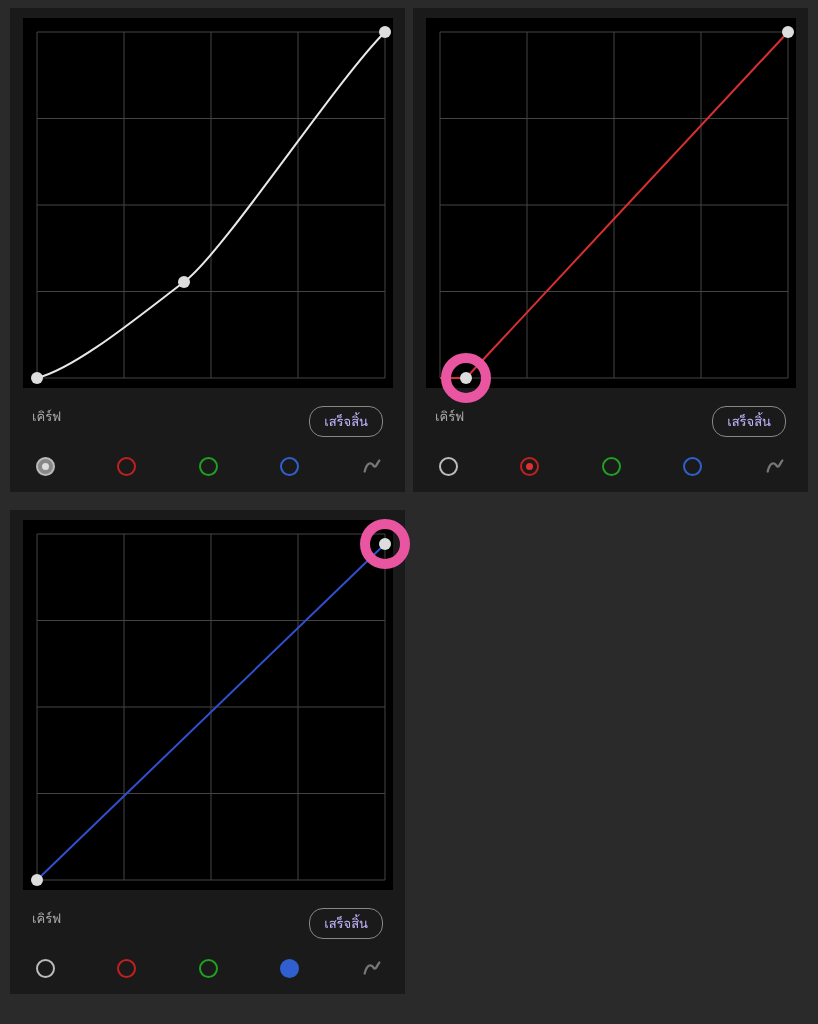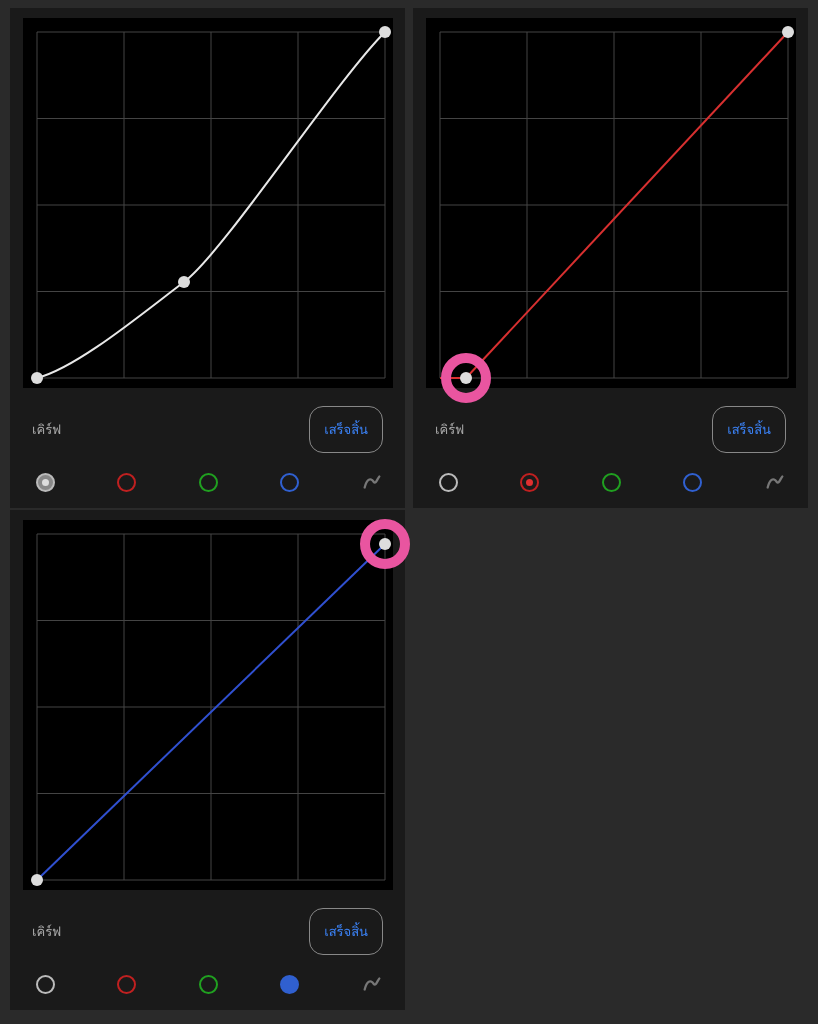--- a/index.html
+++ b/index.html
@@ -23,33 +23,33 @@
     background: #000;
     position: relative;
   }
   .grid-svg {
     position: absolute;
     top: 0; left: 0;
     width: 100%; height: 100%;
   }
   .controls-row {
     display: flex;
-    align-items: center;
+    align-items: flex-start;
     justify-content: space-between;
     padding: 18px 22px 0 22px;
   }
   .curve-label {
     color: #aaa;
     font-size: 13px;
   }
   .done-btn {
     border: 1px solid #888;
     border-radius: 14px;
-    padding: 12px 14px;
-    color: #3b82f6;
+    padding: 4px 14px;
+    color: #c4b5fd;
     font-size: 13px;
     background: transparent;
     cursor: pointer;
   }
   .channel-row {
     display: flex;
     align-items: center;
     justify-content: space-between;
     padding: 18px 22px 0 26px;
   }

